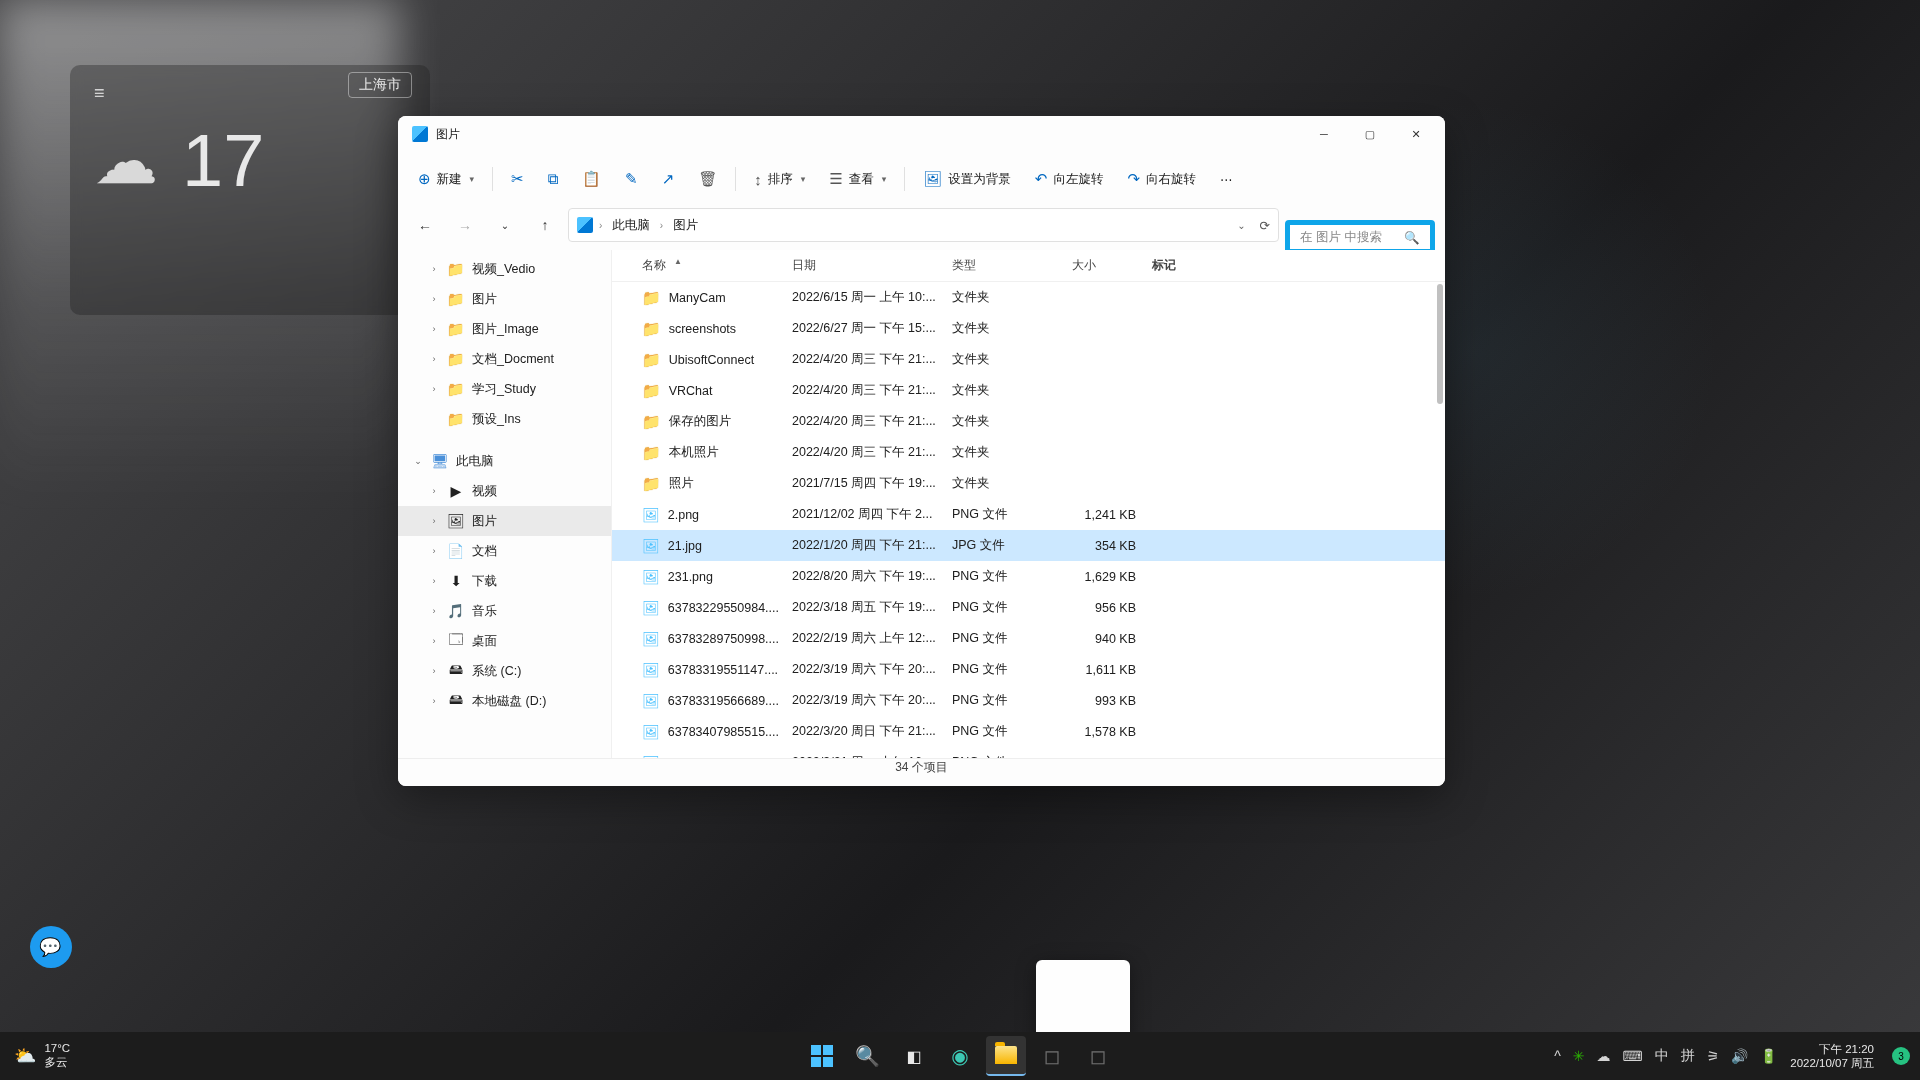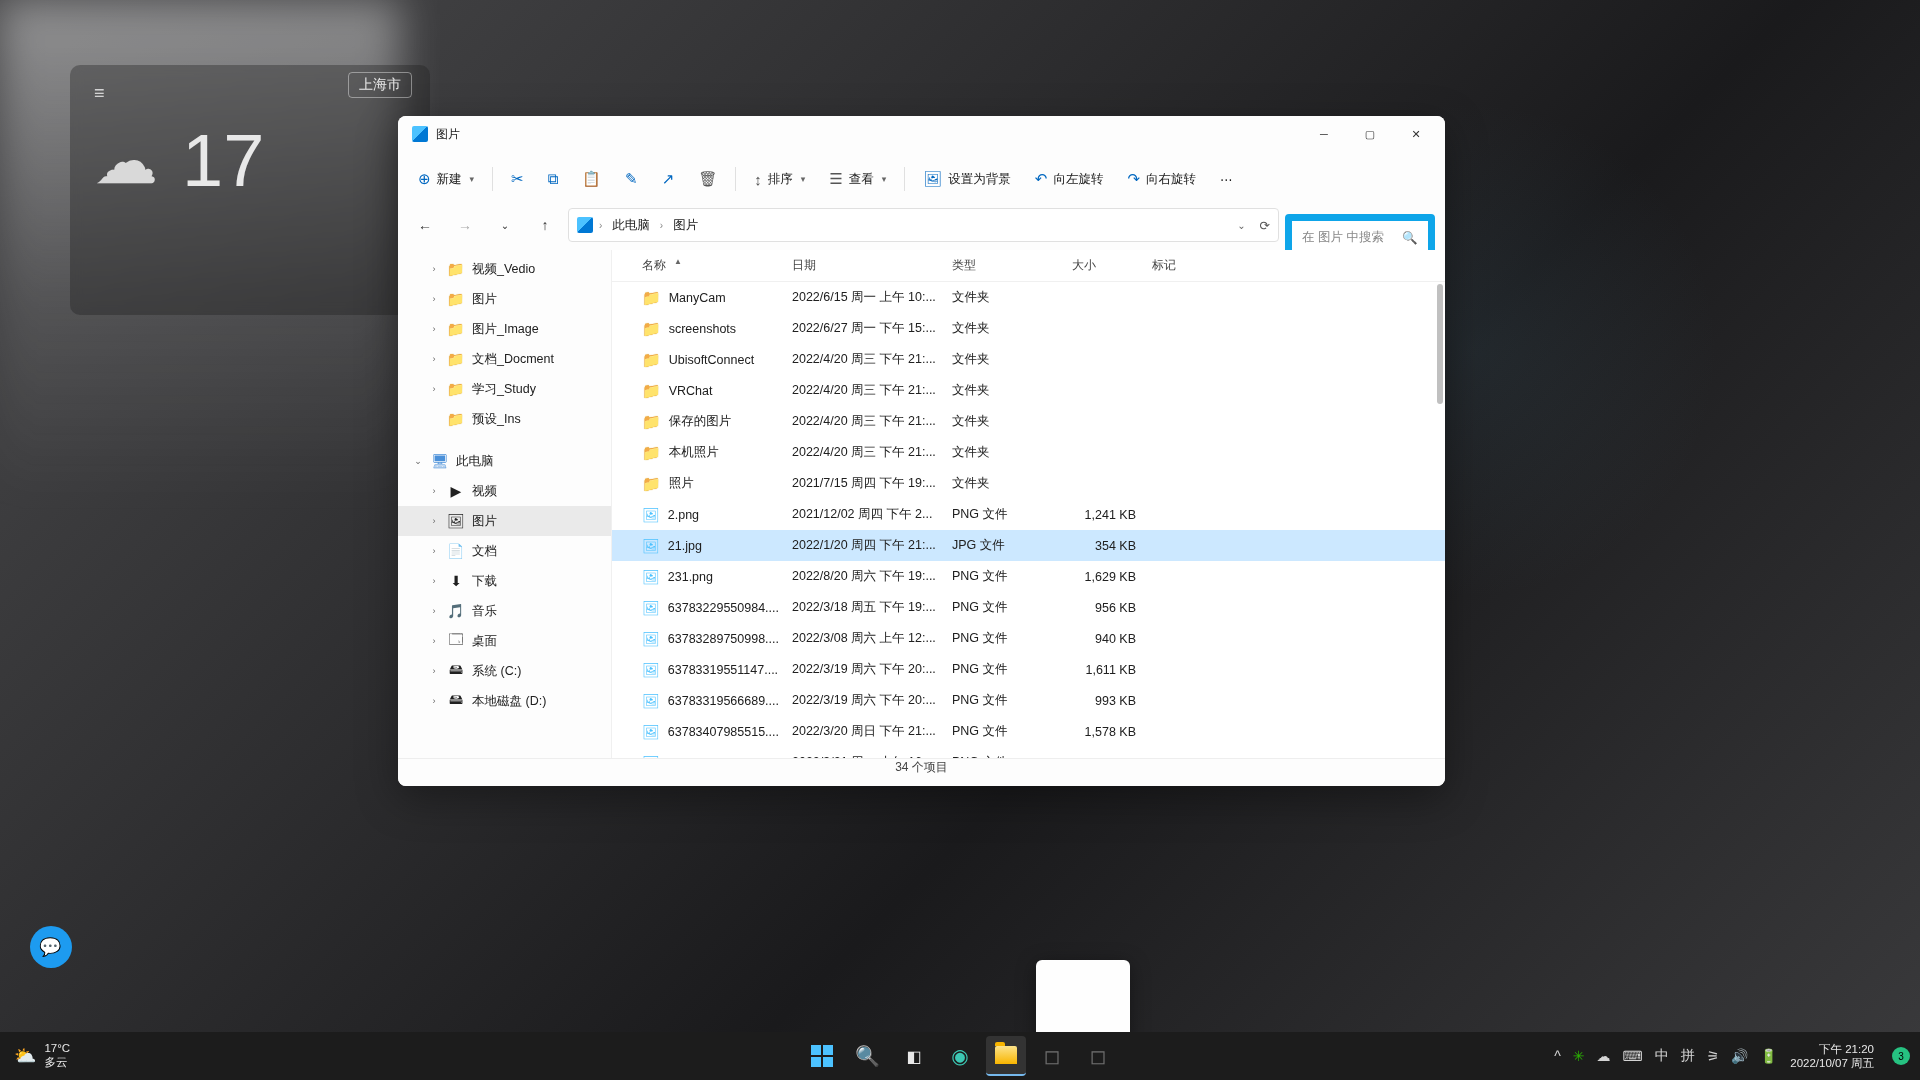--- a/index.html
+++ b/index.html
@@ -89,22 +89,22 @@
   .addrbar {
     flex: 1; height: 34px; border: 1px solid #e0e0e0; border-radius: 4px;
     background: #fff; display: flex; align-items: center; padding: 0 8px; gap: 6px;
     font-size: 12.5px;
   }
   .addrbar .crumb { padding: 2px 4px; }
   .addrbar .sep { color: #888; font-size: 10px; }
   .addrbar .spacer { flex: 1; }
   .addrbar .ico-pic { width: 16px; height: 16px; background: linear-gradient(135deg, #4cc2ff 50%, #0078d4 50%); border-radius: 2px; }
   .searchbox {
-    width: 150px; height: 34px; border: 7px solid #0ea5e9; border-radius: 4px;
-    background: #fff; display: flex; align-items: center; padding: 16px 10px;
+    width: 150px; height: 34px; border: 5px solid #0ea5e9; border-radius: 4px;
+    background: #fff; display: flex; align-items: center; padding: 8px 10px;
     color: #888; font-size: 12.5px; gap: 8px; margin-top: 24px;
   }
   .searchbox span:first-child { flex: 1; white-space: nowrap; overflow: hidden; text-overflow: ellipsis; }
   
   .body { flex: 1; display: flex; background: #fff; min-height: 0; }
   
   .sidebar {
     width: 214px; overflow-y: auto; padding: 4px 0;
     border-right: 1px solid #f0f0f0; background: #fdfdfd;
   }
@@ -134,21 +134,21 @@
   }
   .filerow.selected { background: #cce8ff; }
   .fcol { padding: 0 8px; white-space: nowrap; overflow: hidden; text-overflow: ellipsis; }
   .fname { display: flex; align-items: center; gap: 8px; }
   .fico-folder { color: #f8d775; font-size: 15px; text-shadow: 0 0 1px #d4a017; }
   .fico-img { color: #4cc2ff; font-size: 14px; }
   .col-name { width: 150px; }
   .col-date { width: 160px; }
   .col-type { width: 120px; }
   .col-size { width: 80px; text-align: right; }
-  .col-tag  { width: 80px; }
+  .col-tag  { width: 80px; font-weight: bold; }
   
   .vscroll {
     position: absolute; right: 2px; top: 34px; width: 6px; height: 120px;
     background: #c0c0c0; border-radius: 3px;
   }
   
   .statusbar {
     height: 28px; display: flex; align-items: center;
     padding: 0 10px; font-size: 12px; color: #444;
     border-top: 1px solid #eee; background: #fdfdfd; gap: 16px; flex-direction: column;
@@ -501,21 +501,21 @@
             <div class="fcol col-date">2022/3/18 周五 下午 19:...</div>
             <div class="fcol col-type">PNG 文件</div>
             <div class="fcol col-size">956 KB</div>
             <div class="fcol col-tag"></div>
           </div>
           <div class="filerow">
             <div class="fcol col-name fname">
               <span class="fico-img">🖼</span>
               <span>63783289750998....</span>
             </div>
-            <div class="fcol col-date">2022/3/08 周六 上午 12:...</div>
+            <div class="fcol col-date">2022/2/19 周六 上午 12:...</div>
             <div class="fcol col-type">PNG 文件</div>
             <div class="fcol col-size">940 KB</div>
             <div class="fcol col-tag"></div>
           </div>
           <div class="filerow">
             <div class="fcol col-name fname">
               <span class="fico-img">🖼</span>
               <span>63783319551147....</span>
             </div>
             <div class="fcol col-date">2022/3/19 周六 下午 20:...</div>

